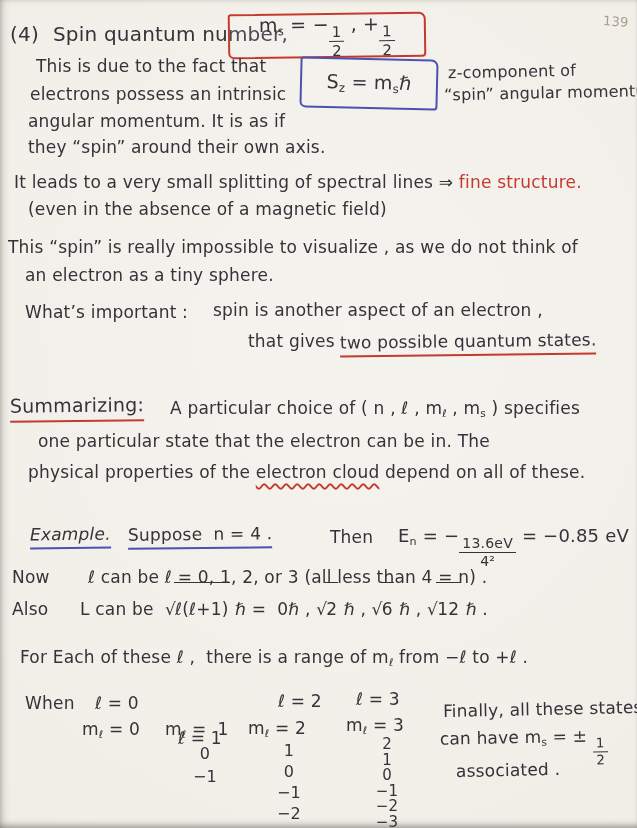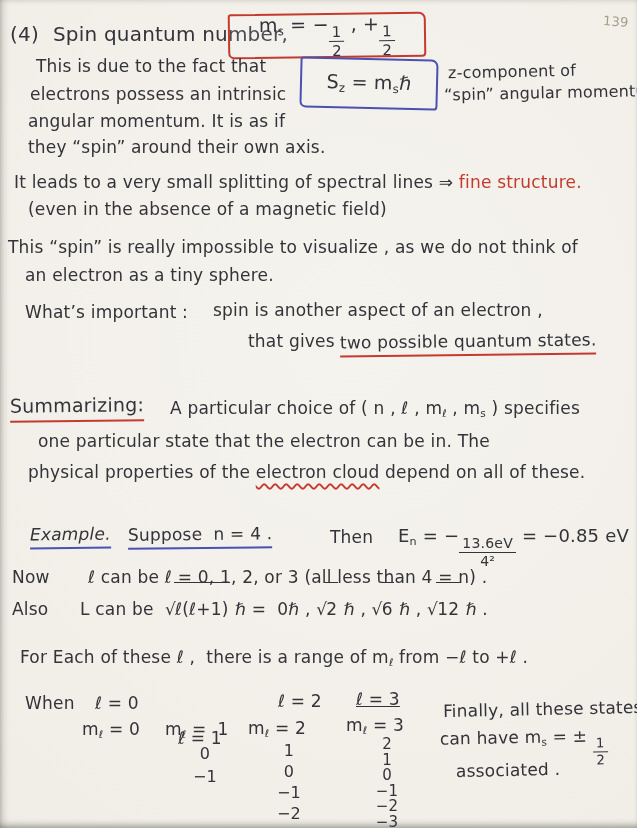--- a/index.html
+++ b/index.html
@@ -110,21 +110,21 @@
 
   <div class="line" style="left:262px;top:691px;margin-left:16px;" data-bind="ml_table.columns.2.l">ℓ = 2</div>
   <div class="line" style="left:248px;top:718px;"><span data-bind="ml_table.columns.2.m">m</span><sub data-bind="ml_table.columns.2.sub">ℓ</sub><span data-bind="ml_table.columns.2.eq"> = 2</span></div>
   <div class="stack s2" style="left:274px;top:740px;width:30px;">
       <span data-bind="ml_table.columns.2.values.0">1</span>
       <span data-bind="ml_table.columns.2.values.1">0</span>
       <span data-bind="ml_table.columns.2.values.2">−1</span>
       <span data-bind="ml_table.columns.2.values.3">−2</span>
     </div>
 
-  <div class="line" style="left:356px;top:689px;text-decoration:underline;" data-bind="ml_table.columns.3.l">ℓ = 3</div>
+  <div class="line" style="left:356px;top:689px;" data-bind="ml_table.columns.3.l">ℓ = 3</div>
   <div class="line" style="left:346px;top:715px;"><span data-bind="ml_table.columns.3.m">m</span><sub data-bind="ml_table.columns.3.sub">ℓ</sub><span data-bind="ml_table.columns.3.eq"> = 3</span></div>
   <div class="stack s3" style="left:372px;top:737px;width:30px;">
       <span data-bind="ml_table.columns.3.values.0">2</span>
       <span data-bind="ml_table.columns.3.values.1">1</span>
       <span data-bind="ml_table.columns.3.values.2">0</span>
       <span data-bind="ml_table.columns.3.values.3">−1</span>
       <span data-bind="ml_table.columns.3.values.4">−2</span>
       <span data-bind="ml_table.columns.3.values.5">−3</span>
     </div>
 

